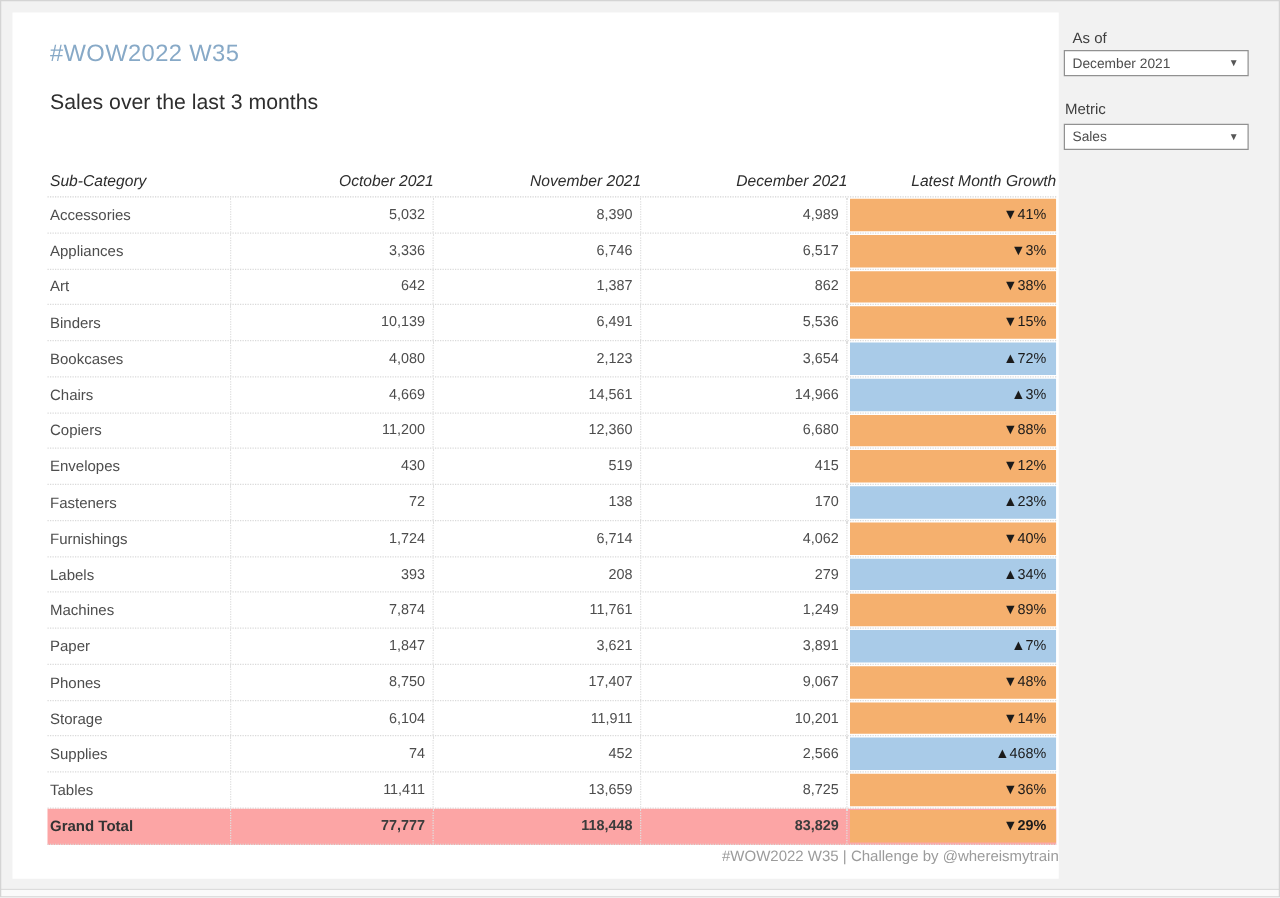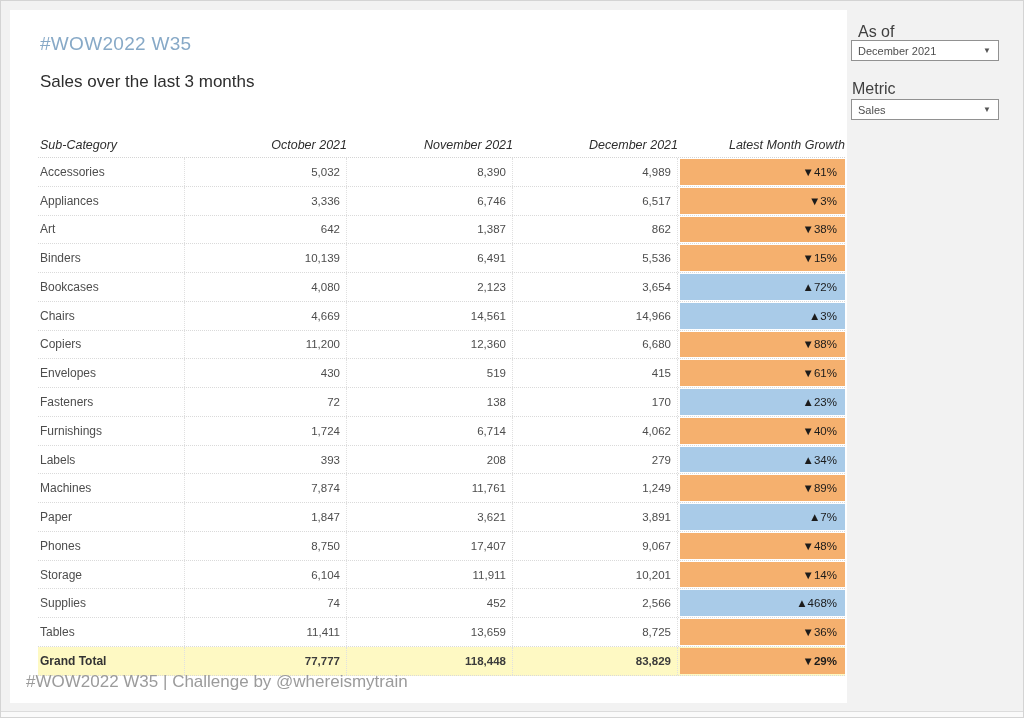--- a/index.html
+++ b/index.html
@@ -81,35 +81,35 @@
   .c-growth { padding: 0; align-items: flex-end; }
   .growth-pill {
     flex: 1; align-self: stretch;
     margin: 1px 0 1px 2px;
     display: flex; align-items: center; justify-content: flex-end;
     padding-right: 8px;
     font-size: 11.5px; color: #1b1b1b;
   }
   .growth-pill.down { background: var(--dec, #f5b06e); }
   .growth-pill.up   { background: var(--inc, #a9cbe8); }
-  .trow.total { background: #fef9c3; }
+  .trow.total { background: #fca5a5; }
   .trow.total .c-name { font-weight: 700; color: #333; }
   .trow.total .c-num  { font-weight: 700; color: #3c3c3c; }
   .trow.total .growth-pill { font-weight: 700; }
   
   .card-footer {
-    position: absolute; left: 16px; right: 0; bottom: 11px;
-    text-align: left;
-    font-size: 17px; color: #9b9b9b;
+    position: absolute; left: 0; right: 0; bottom: 11px;
+    text-align: right;
+    font-size: 12px; color: #9b9b9b;
   }
   
   .filters { position: absolute; left: 847px; top: 0; width: 170px; }
   .filter-label {
     position: absolute;
-    font-size: 16px; color: #3f3f3f;
+    font-size: 12px; color: #3f3f3f;
   }
   .lbl-asof  { left: 11px; top: 23px; }
   .lbl-metric{ left: 5px;  top: 80px; }
   .dropdown {
     position: absolute; left: 4px;
     width: 146px; height: 19px;
     background: #fff;
     border: 1px solid #919191;
     display: flex; align-items: center;
     cursor: default;
@@ -205,21 +205,21 @@
           <div class="tcell c-growth">
             <div class="growth-pill down">▼88%</div>
           </div>
         </div>
         <div class="trow">
           <div class="tcell c-name">Envelopes</div>
           <div class="tcell c-num">430</div>
           <div class="tcell c-num">519</div>
           <div class="tcell c-num">415</div>
           <div class="tcell c-growth">
-            <div class="growth-pill down">▼61%</div>
+            <div class="growth-pill down">▼12%</div>
           </div>
         </div>
         <div class="trow">
           <div class="tcell c-name">Fasteners</div>
           <div class="tcell c-num">72</div>
           <div class="tcell c-num">138</div>
           <div class="tcell c-num">170</div>
           <div class="tcell c-growth">
             <div class="growth-pill up">▲23%</div>
           </div>

